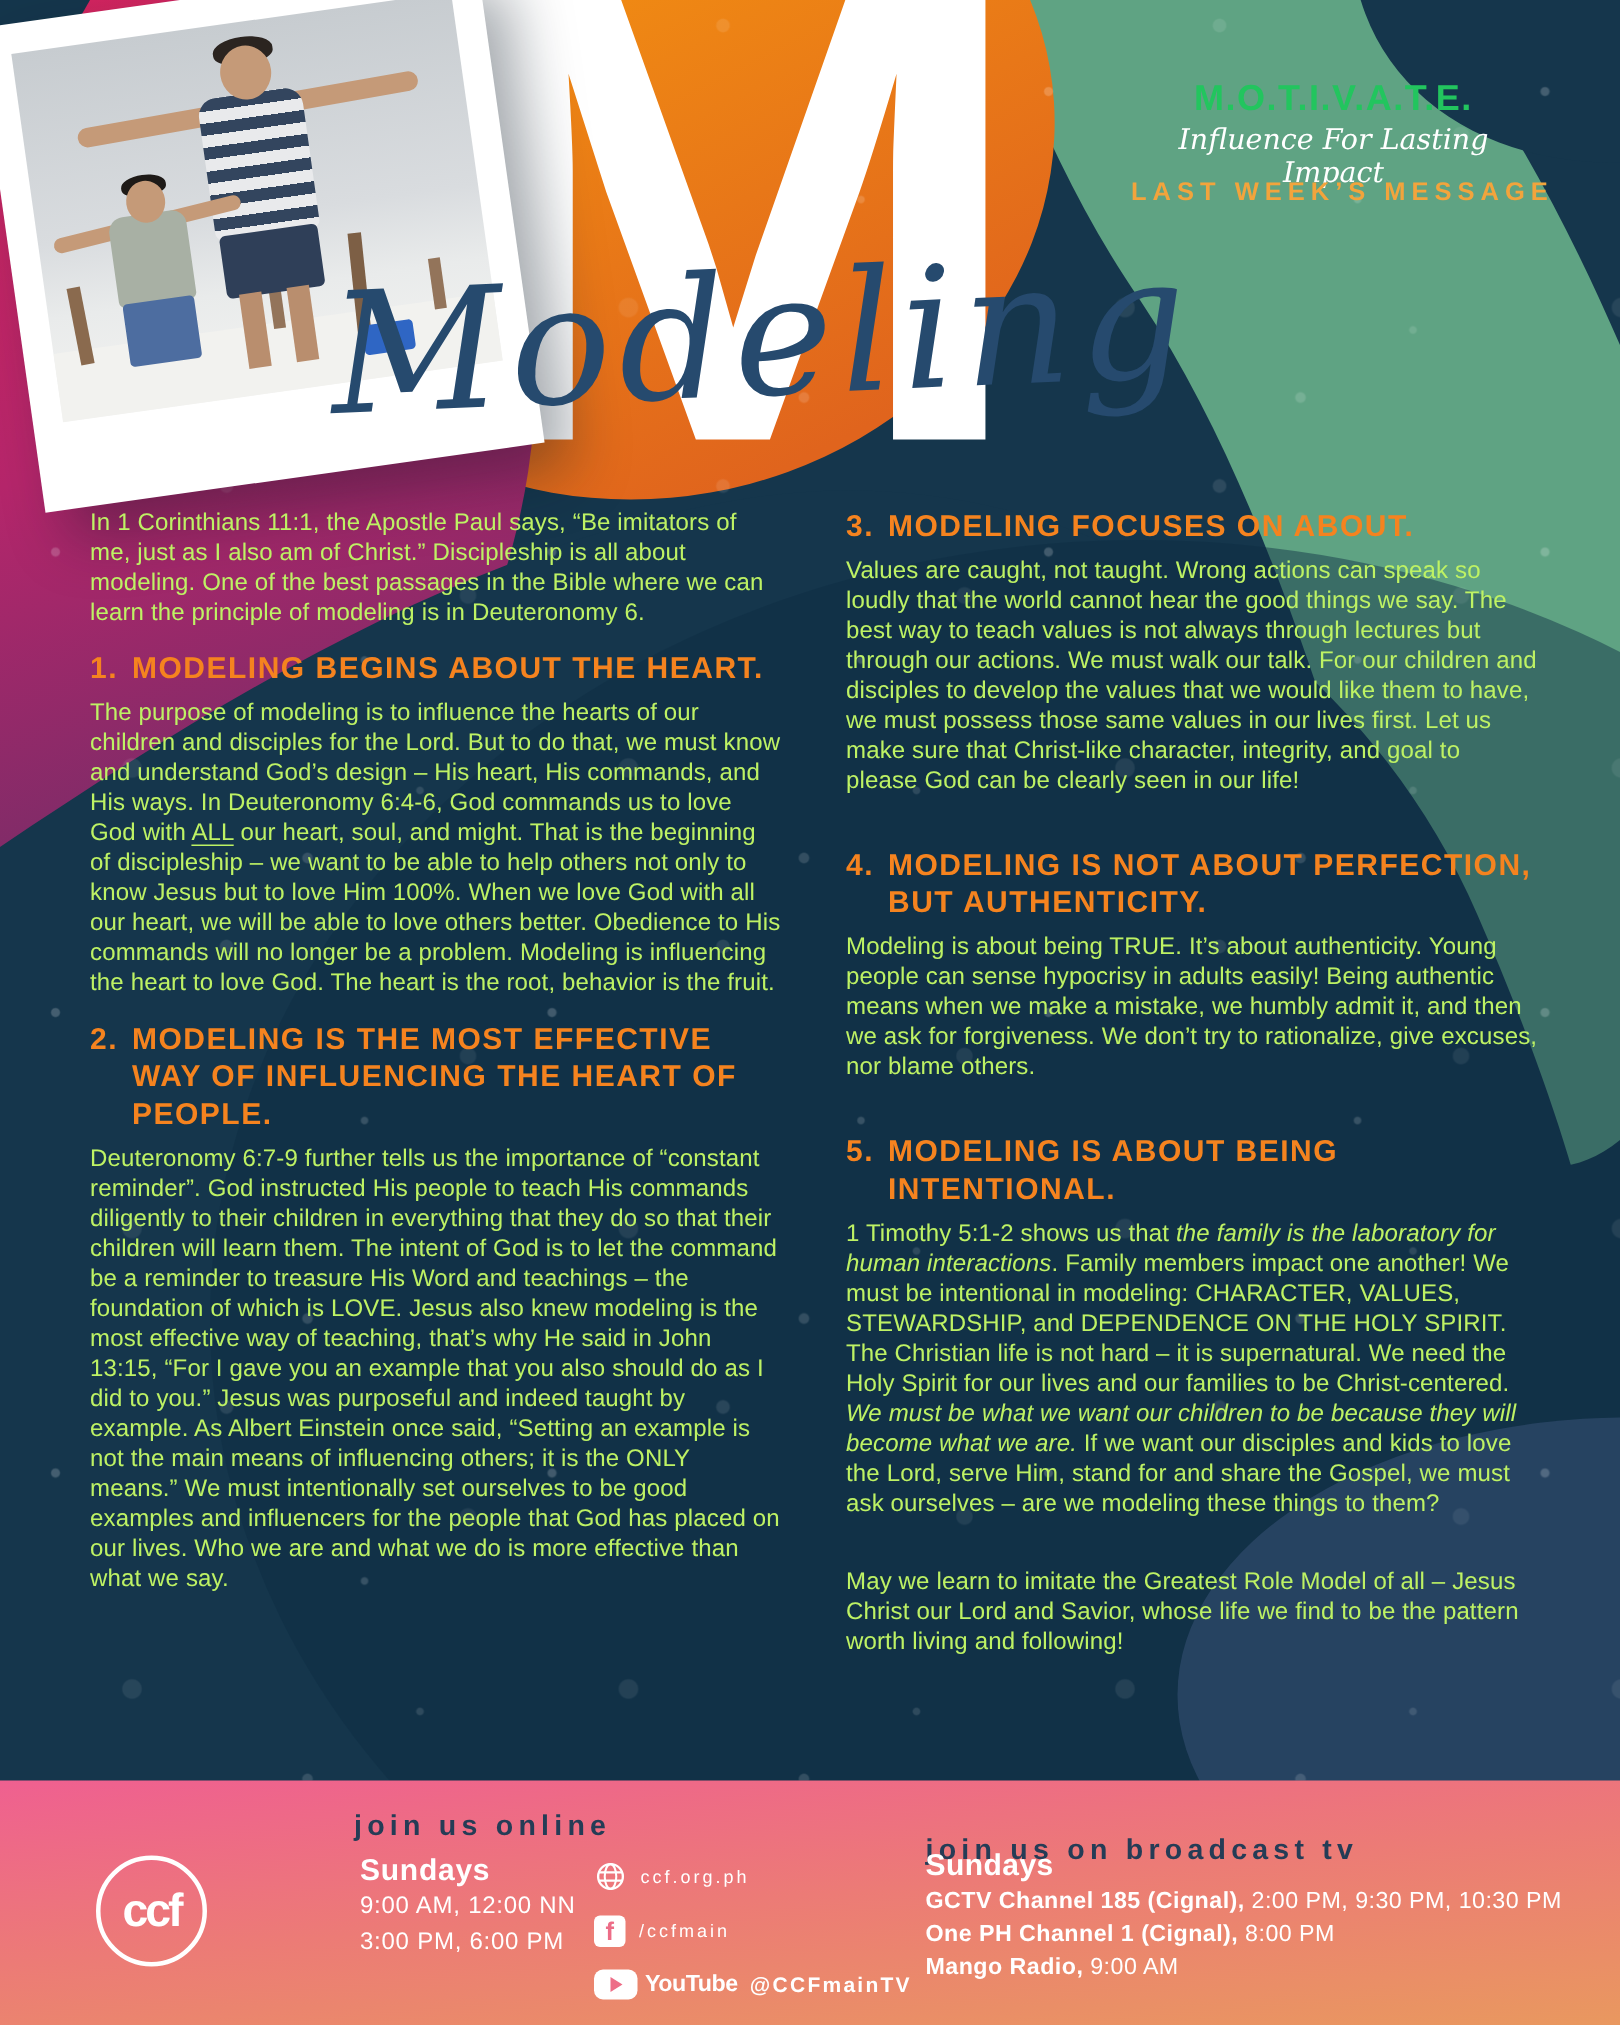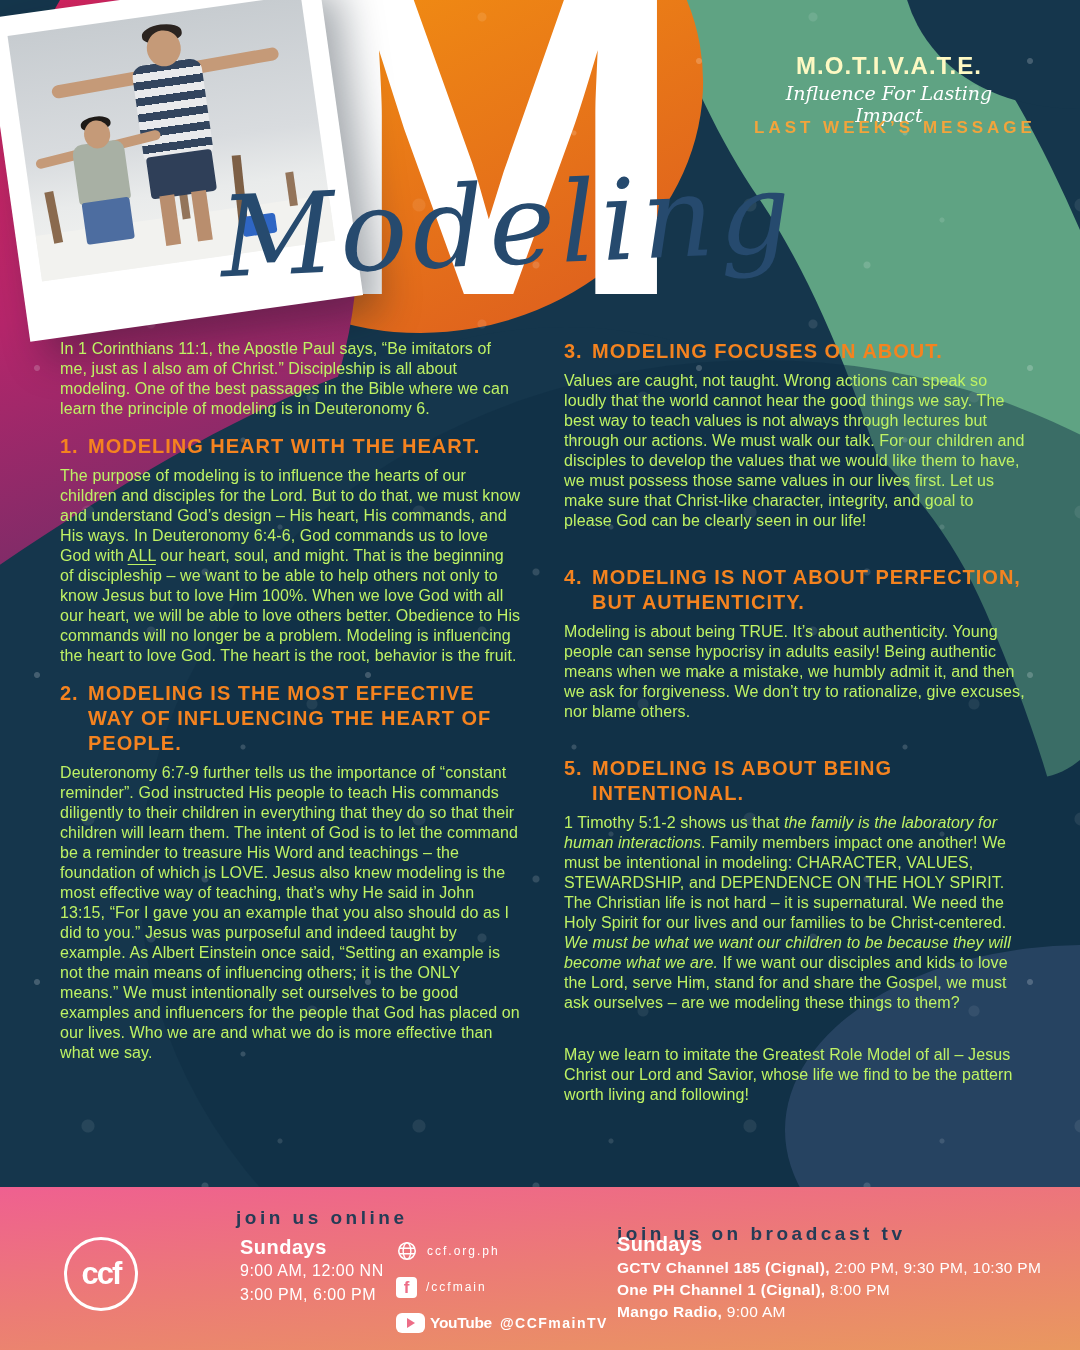--- a/index.html
+++ b/index.html
@@ -19,21 +19,21 @@
       radial-gradient(circle at 280px 220px, rgba(255,255,255,.12) 0 2px, transparent 3px);
     background-size:331px 307px;}
 
   
   .bigM{position:absolute;left:288px;top:-70px;z-index:2;color:#fff;font-weight:700;
         font-size:430px;line-height:1;letter-spacing:-10px;transform:scaleX(1.12);transform-origin:left top;}
   .title-script{position:absolute;left:220px;top:160px;z-index:6;color:#264a6e;
         font-family:"DejaVu Serif",serif;font-style:italic;font-size:112px;letter-spacing:5px;
         transform:rotate(-2.5deg);white-space:nowrap;}
   .motivate{position:absolute;right:56px;top:52px;width:270px;z-index:3;text-align:center;}
-  .motivate .name{color:#fef9c3;font-weight:700;font-size:24px;letter-spacing:1px;}
+  .motivate .name{color:#22c55e;font-weight:700;font-size:24px;letter-spacing:1px;}
   .motivate .tagline{color:#fff;font-family:"DejaVu Serif",serif;font-style:italic;font-size:19px;margin-top:2px;}
   .kicker{position:absolute;right:56px;top:118px;width:270px;z-index:3;text-align:left;
         color:#f2a43c;font-weight:700;font-size:17px;letter-spacing:4px;white-space:nowrap;}
 
   
   .polaroid{position:absolute;left:6px;top:-6px;width:336px;height:326px;background:#fff;z-index:4;
         transform:rotate(-8deg);box-shadow:16px 20px 40px rgba(8,20,35,.38);padding:20px 20px 0 20px;box-sizing:border-box;}
   .photo{position:relative;width:296px;height:248px;overflow:hidden;
         background:linear-gradient(180deg,#c7ccd0 0%,#d9dcdf 52%,#e9ebeb 72%,#f3f3f1 100%);}
   .photo div{position:absolute;}
@@ -160,21 +160,21 @@
   </div>
   <div class="kicker">LAST WEEK’S MESSAGE</div>
 
   <div class="cols">
     <div class="col col-left">
       <div class="body intro"><span>In 1 Corinthians 11:1, the Apostle Paul says, “Be imitators of me, just as I also am of Christ.”  Discipleship is all about modeling. One of the best passages in the Bible where we can learn the principle of modeling is in Deuteronomy 6.</span></div>
 
       <div class="sec">
         <div class="sec-h">
           <span class="num">1.</span>
-          <span class="htext">MODELING HEART WITH THE HEART.</span>
+          <span class="htext">MODELING BEGINS ABOUT THE HEART.</span>
         </div>
         <div class="body"><span>The purpose of modeling is to influence the hearts of our children and disciples for the Lord. But to do that, we must know and understand God’s design – His heart, His commands, and His ways. In Deuteronomy 6:4-6, God commands us to love God with </span><span class="r-u">ALL</span><span> our heart, soul, and might. That is the beginning of discipleship – we want to be able to help others not only to know Jesus but to love Him 100%. When we love God with all our heart, we will be able to love others better. Obedience to His commands will no longer be a problem.  Modeling is influencing the heart to love God. The heart is the root, behavior is the fruit.</span></div>
       </div>
 
       <div class="sec">
         <div class="sec-h">
           <span class="num">2.</span>
           <span class="htext">MODELING IS THE MOST EFFECTIVE WAY OF INFLUENCING THE HEART OF PEOPLE.</span>
         </div>
         <div class="body"><span>Deuteronomy 6:7-9 further tells us the importance of “constant reminder”. God instructed His people to teach His commands diligently to their children in everything that they do so that their children will learn them. The intent of God is to let the command be a reminder to treasure His Word and teachings – the foundation of which is LOVE. Jesus also knew modeling is the most effective way of teaching, that’s why He said in John 13:15, “For I gave you an example that you also should do as I did to you.” Jesus was purposeful and indeed taught by example. As Albert Einstein once said, “Setting an example is not the main means of influencing others; it is the ONLY means.” We must intentionally set ourselves to be good examples and influencers for the people that God has placed on our lives. Who we are and what we do is more effective than what we say.</span></div>

